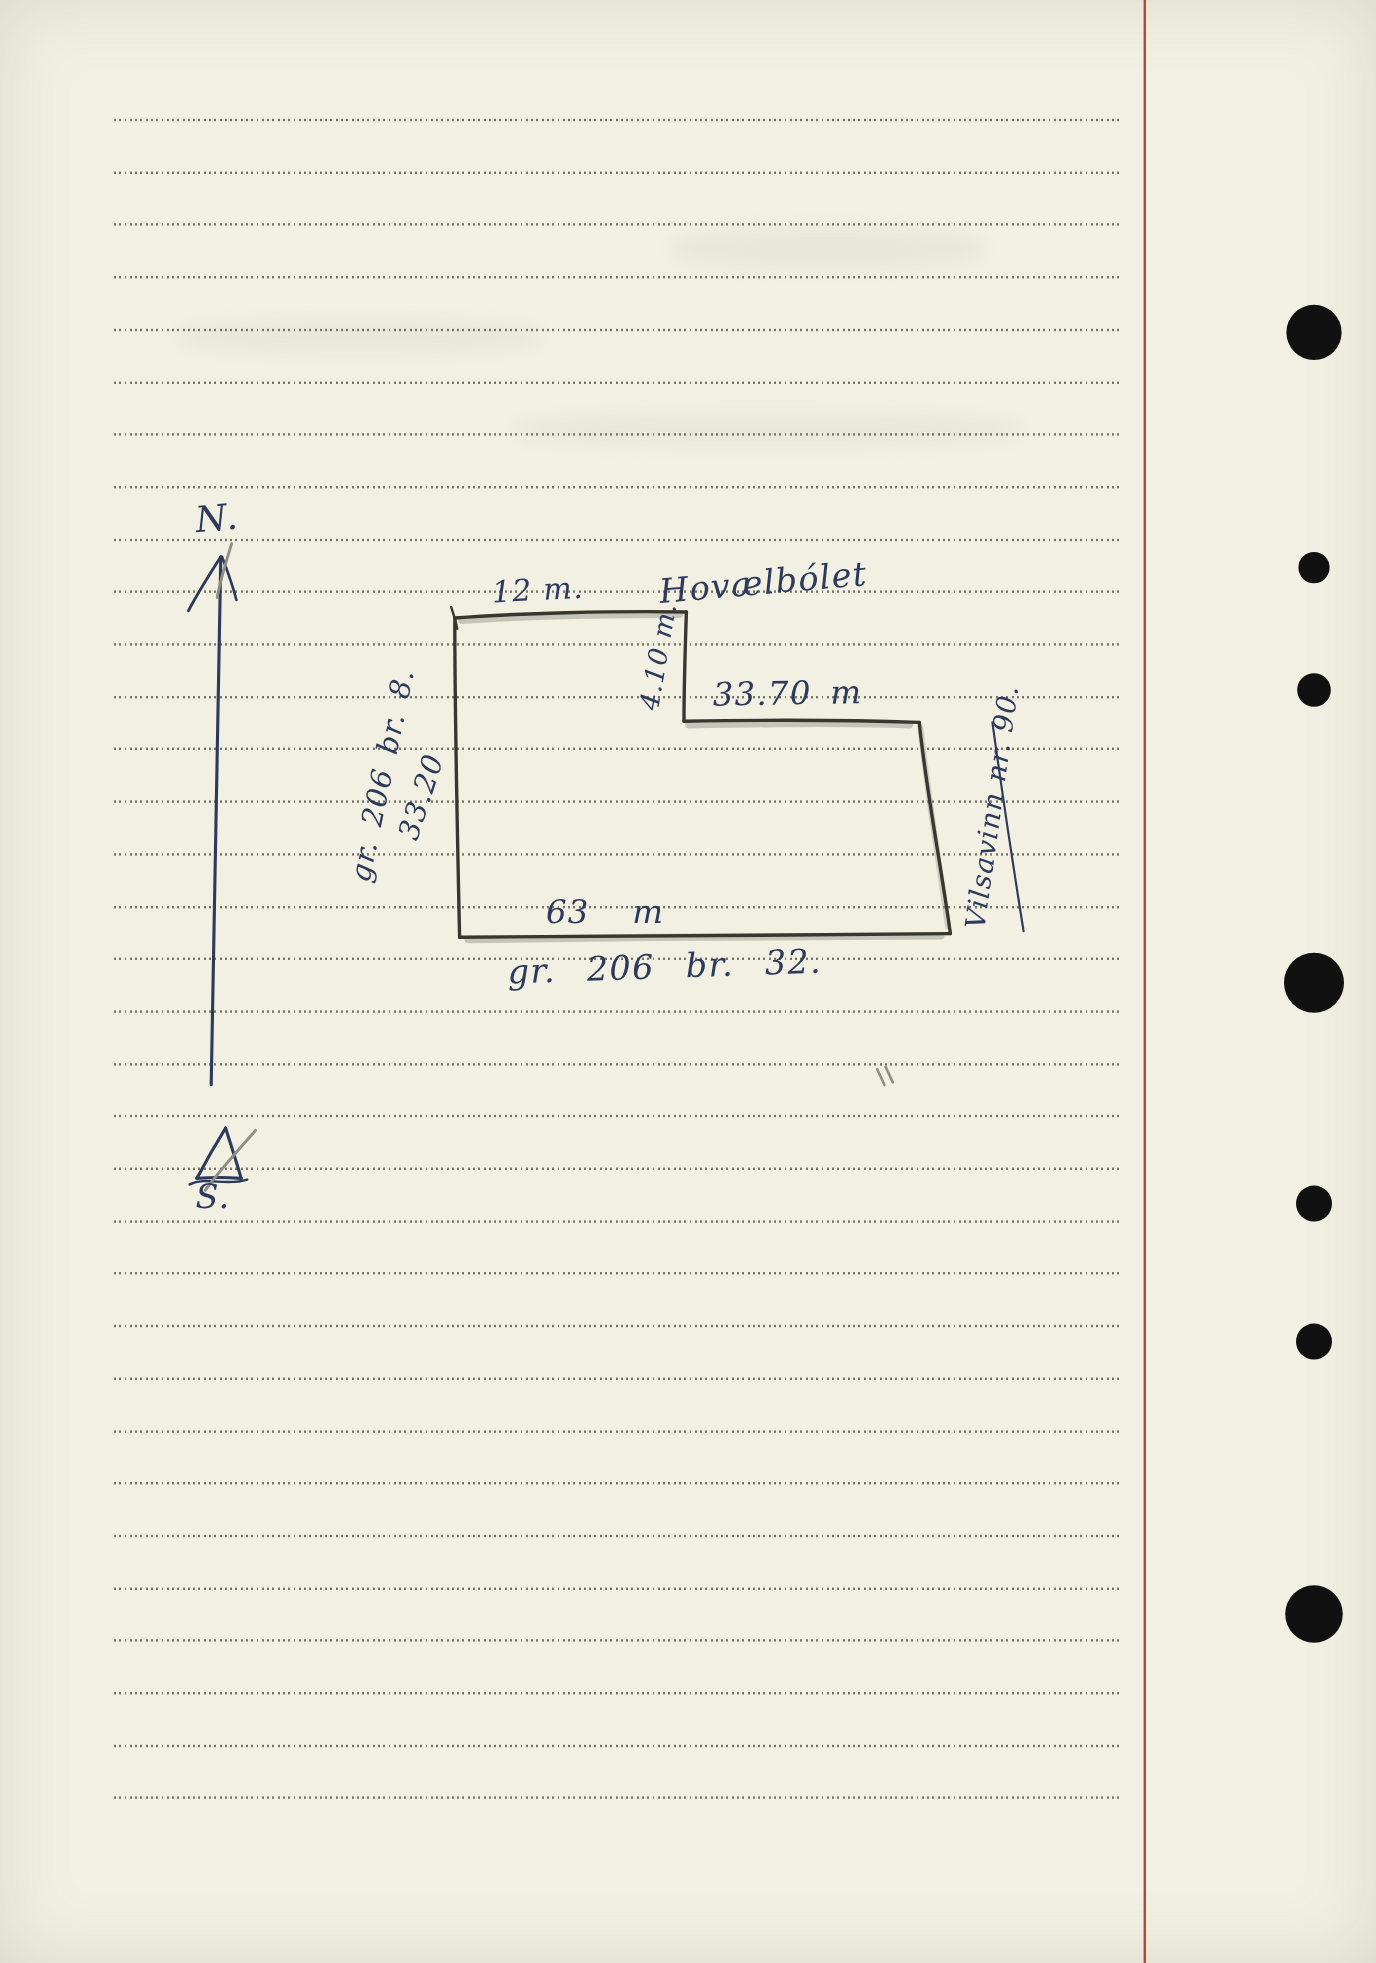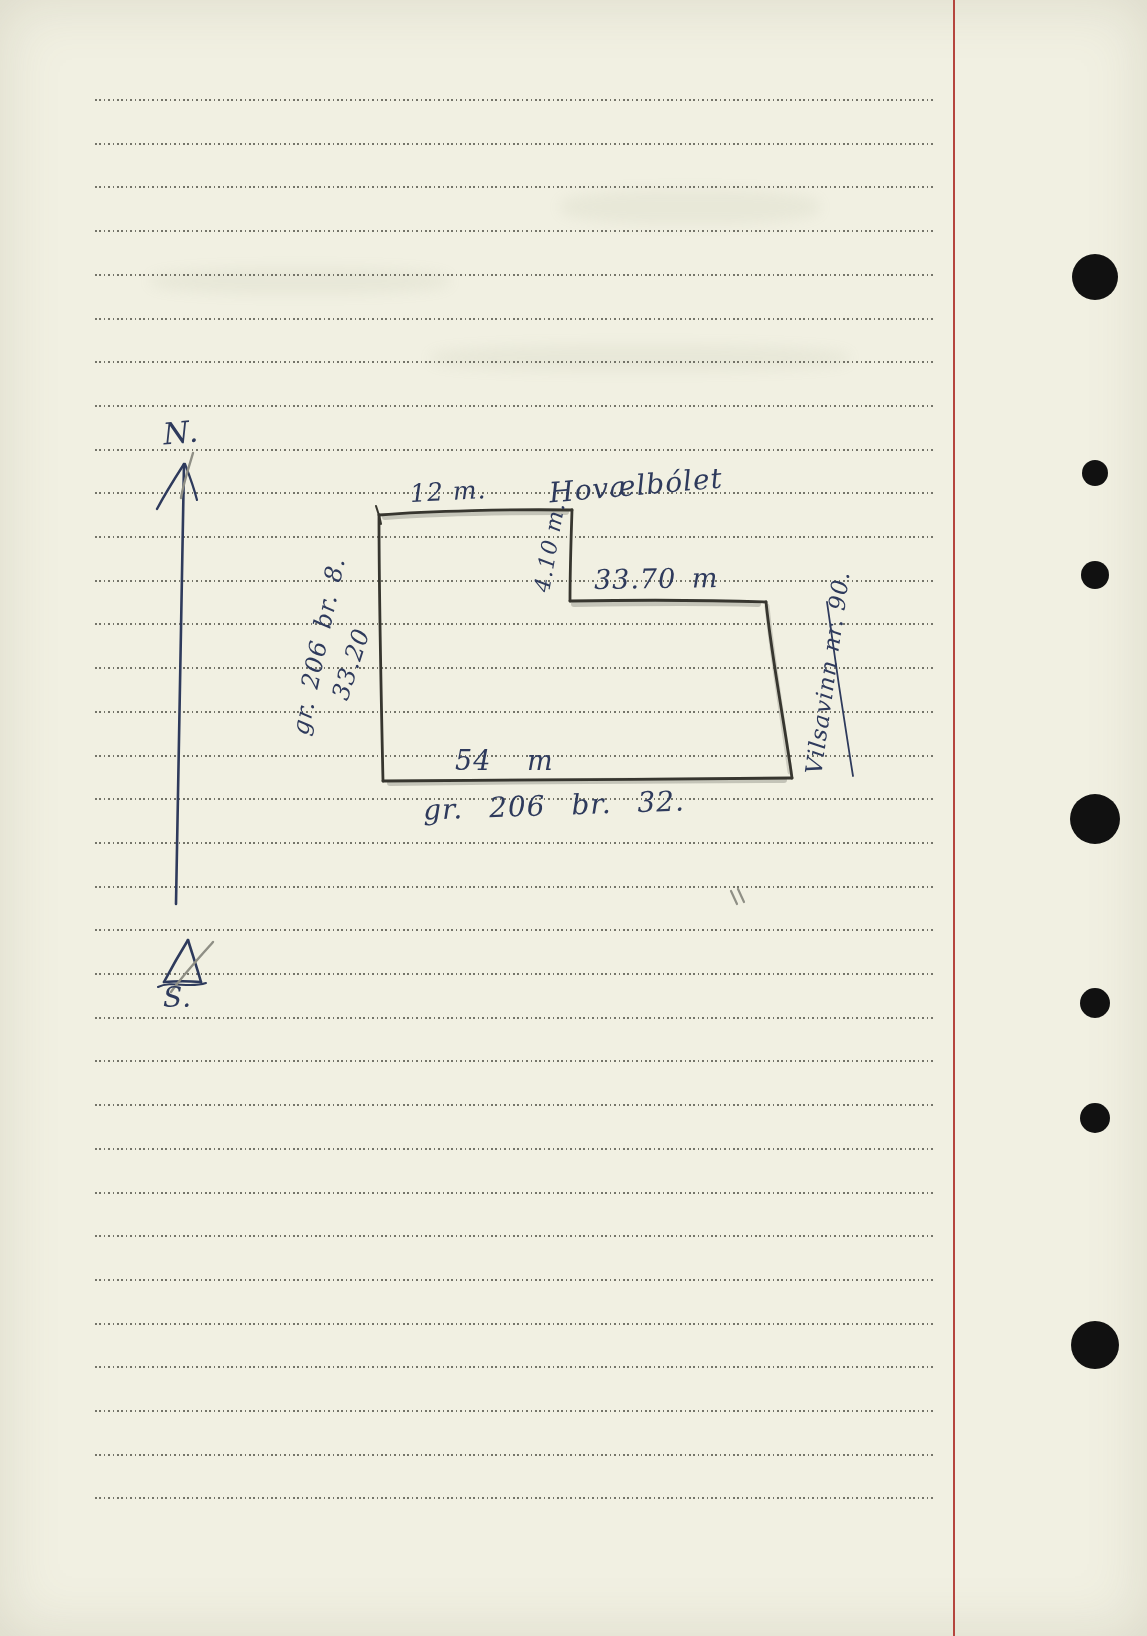--- a/index.html
+++ b/index.html
@@ -159,19 +159,19 @@
     </g>
   </svg>
 
   <span class="hw lbl-north">N.</span>
   <span class="hw lbl-south">S.</span>
 
   <span class="hw lbl-top-width">12 m.</span>
   <span class="hw lbl-place">Hovælbólet</span>
   <span class="hw hw-rot lbl-step">4.10 m.</span>
   <span class="hw lbl-upper-right">33.70 m</span>
-  <span class="hw lbl-bottom-width">54 m</span>
+  <span class="hw lbl-bottom-width">63 m</span>
   <span class="hw lbl-bottom-parcel">gr. 206 br. 32.</span>
   <span class="hw hw-rot lbl-left-parcel">gr. 206 br. 8.</span>
   <span class="hw hw-rot lbl-left-length">33.20</span>
   <span class="hw hw-rot lbl-road">Vilsavinn nr. 90.</span>
 
 </div>
 
 </body></html>

